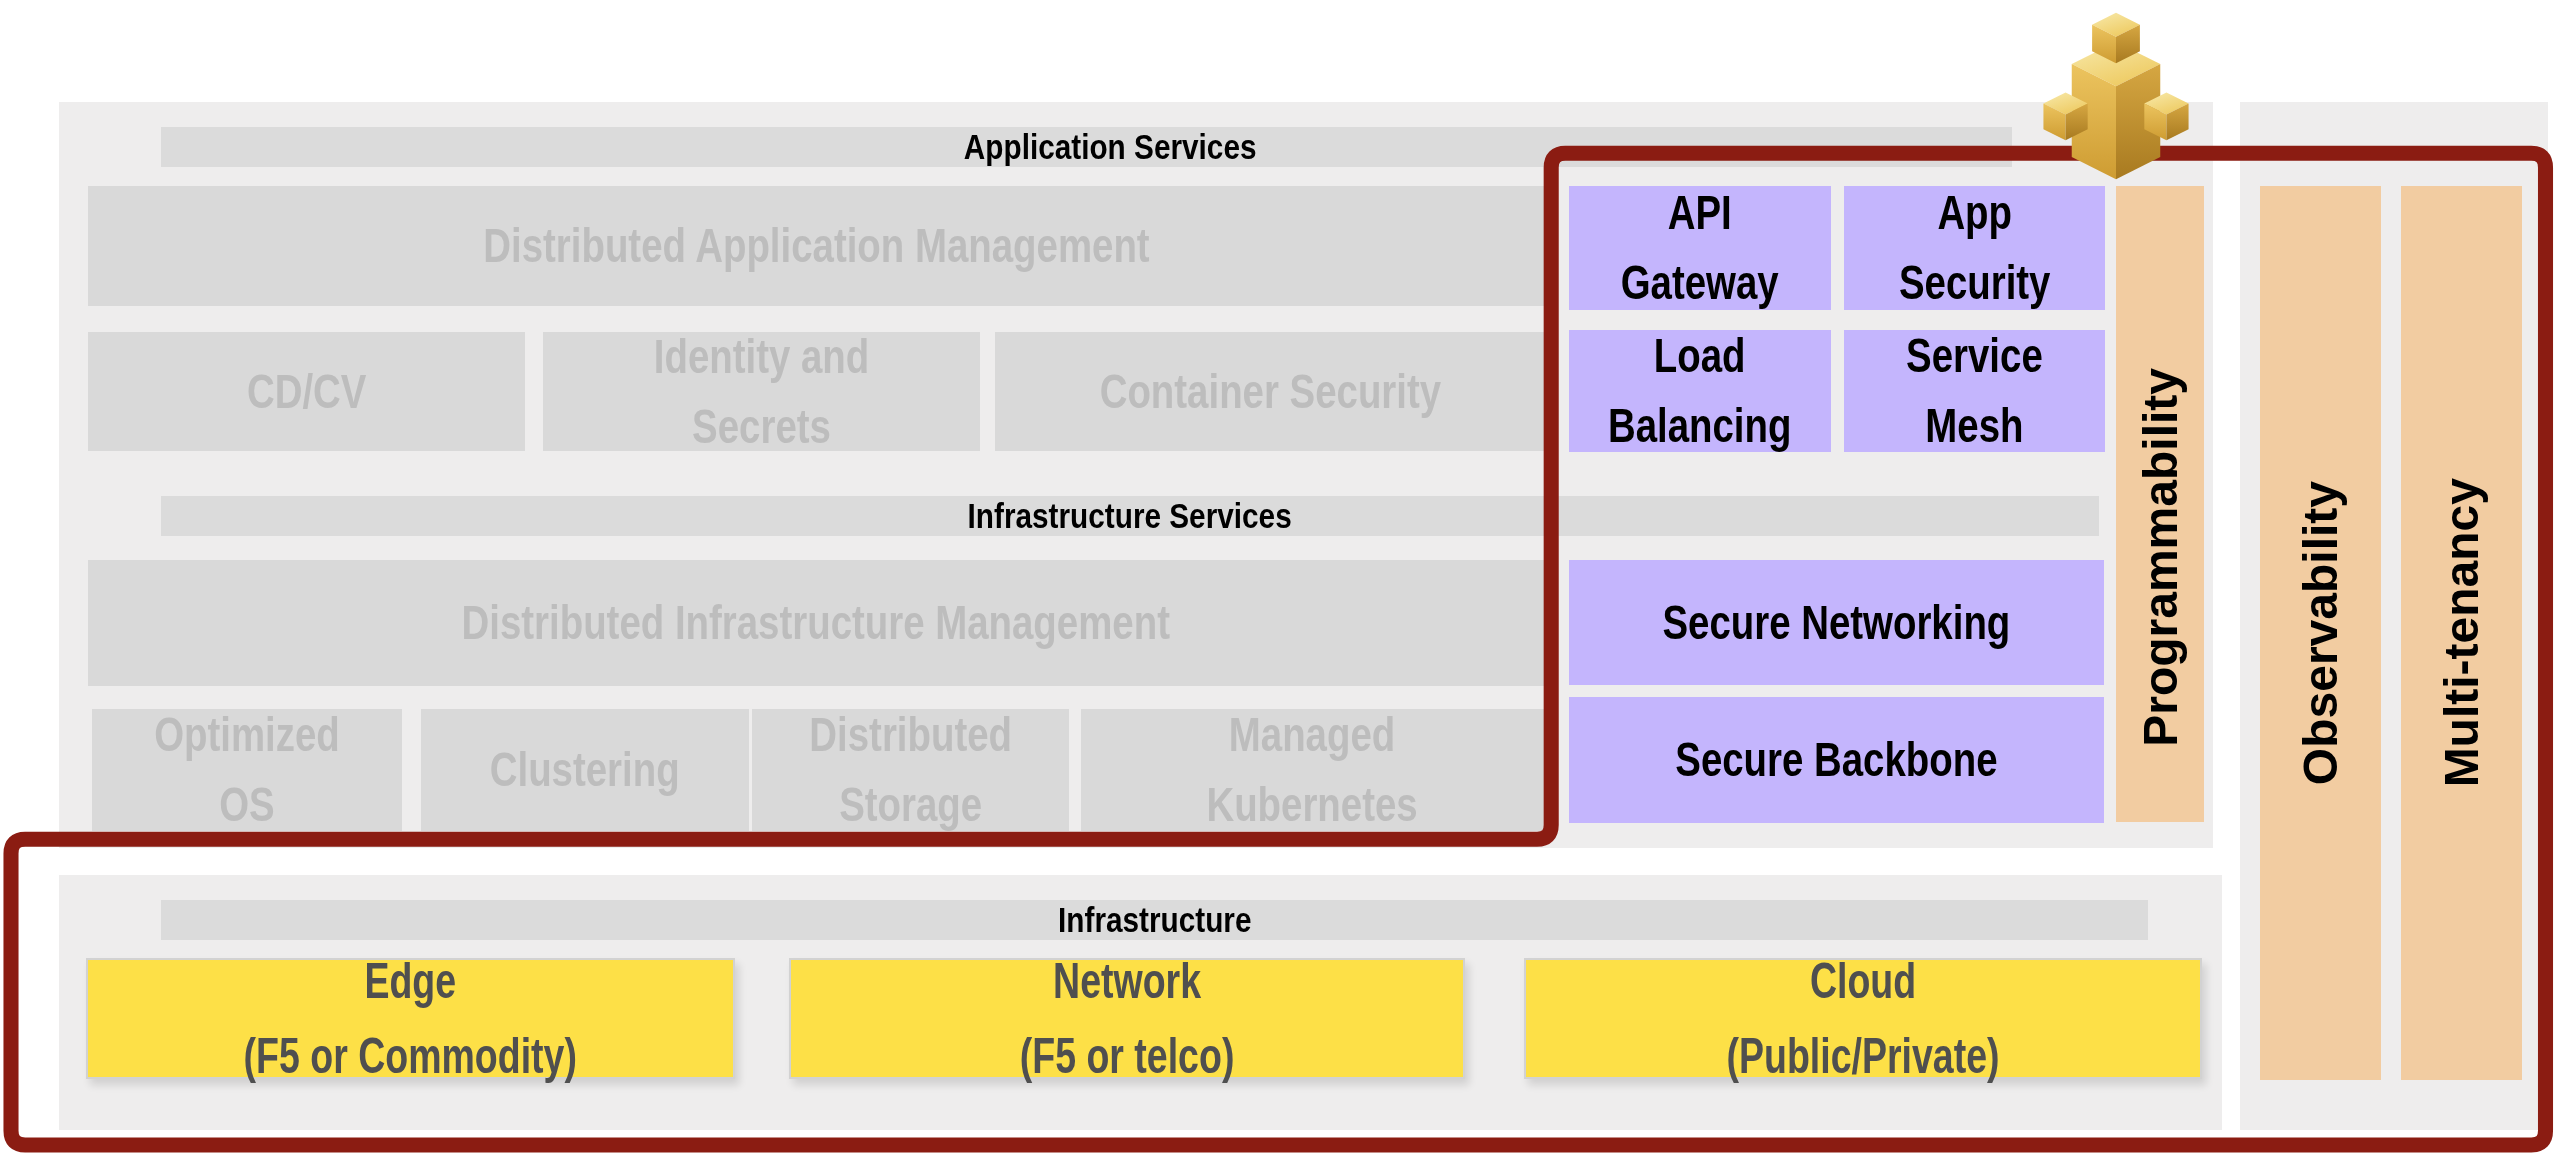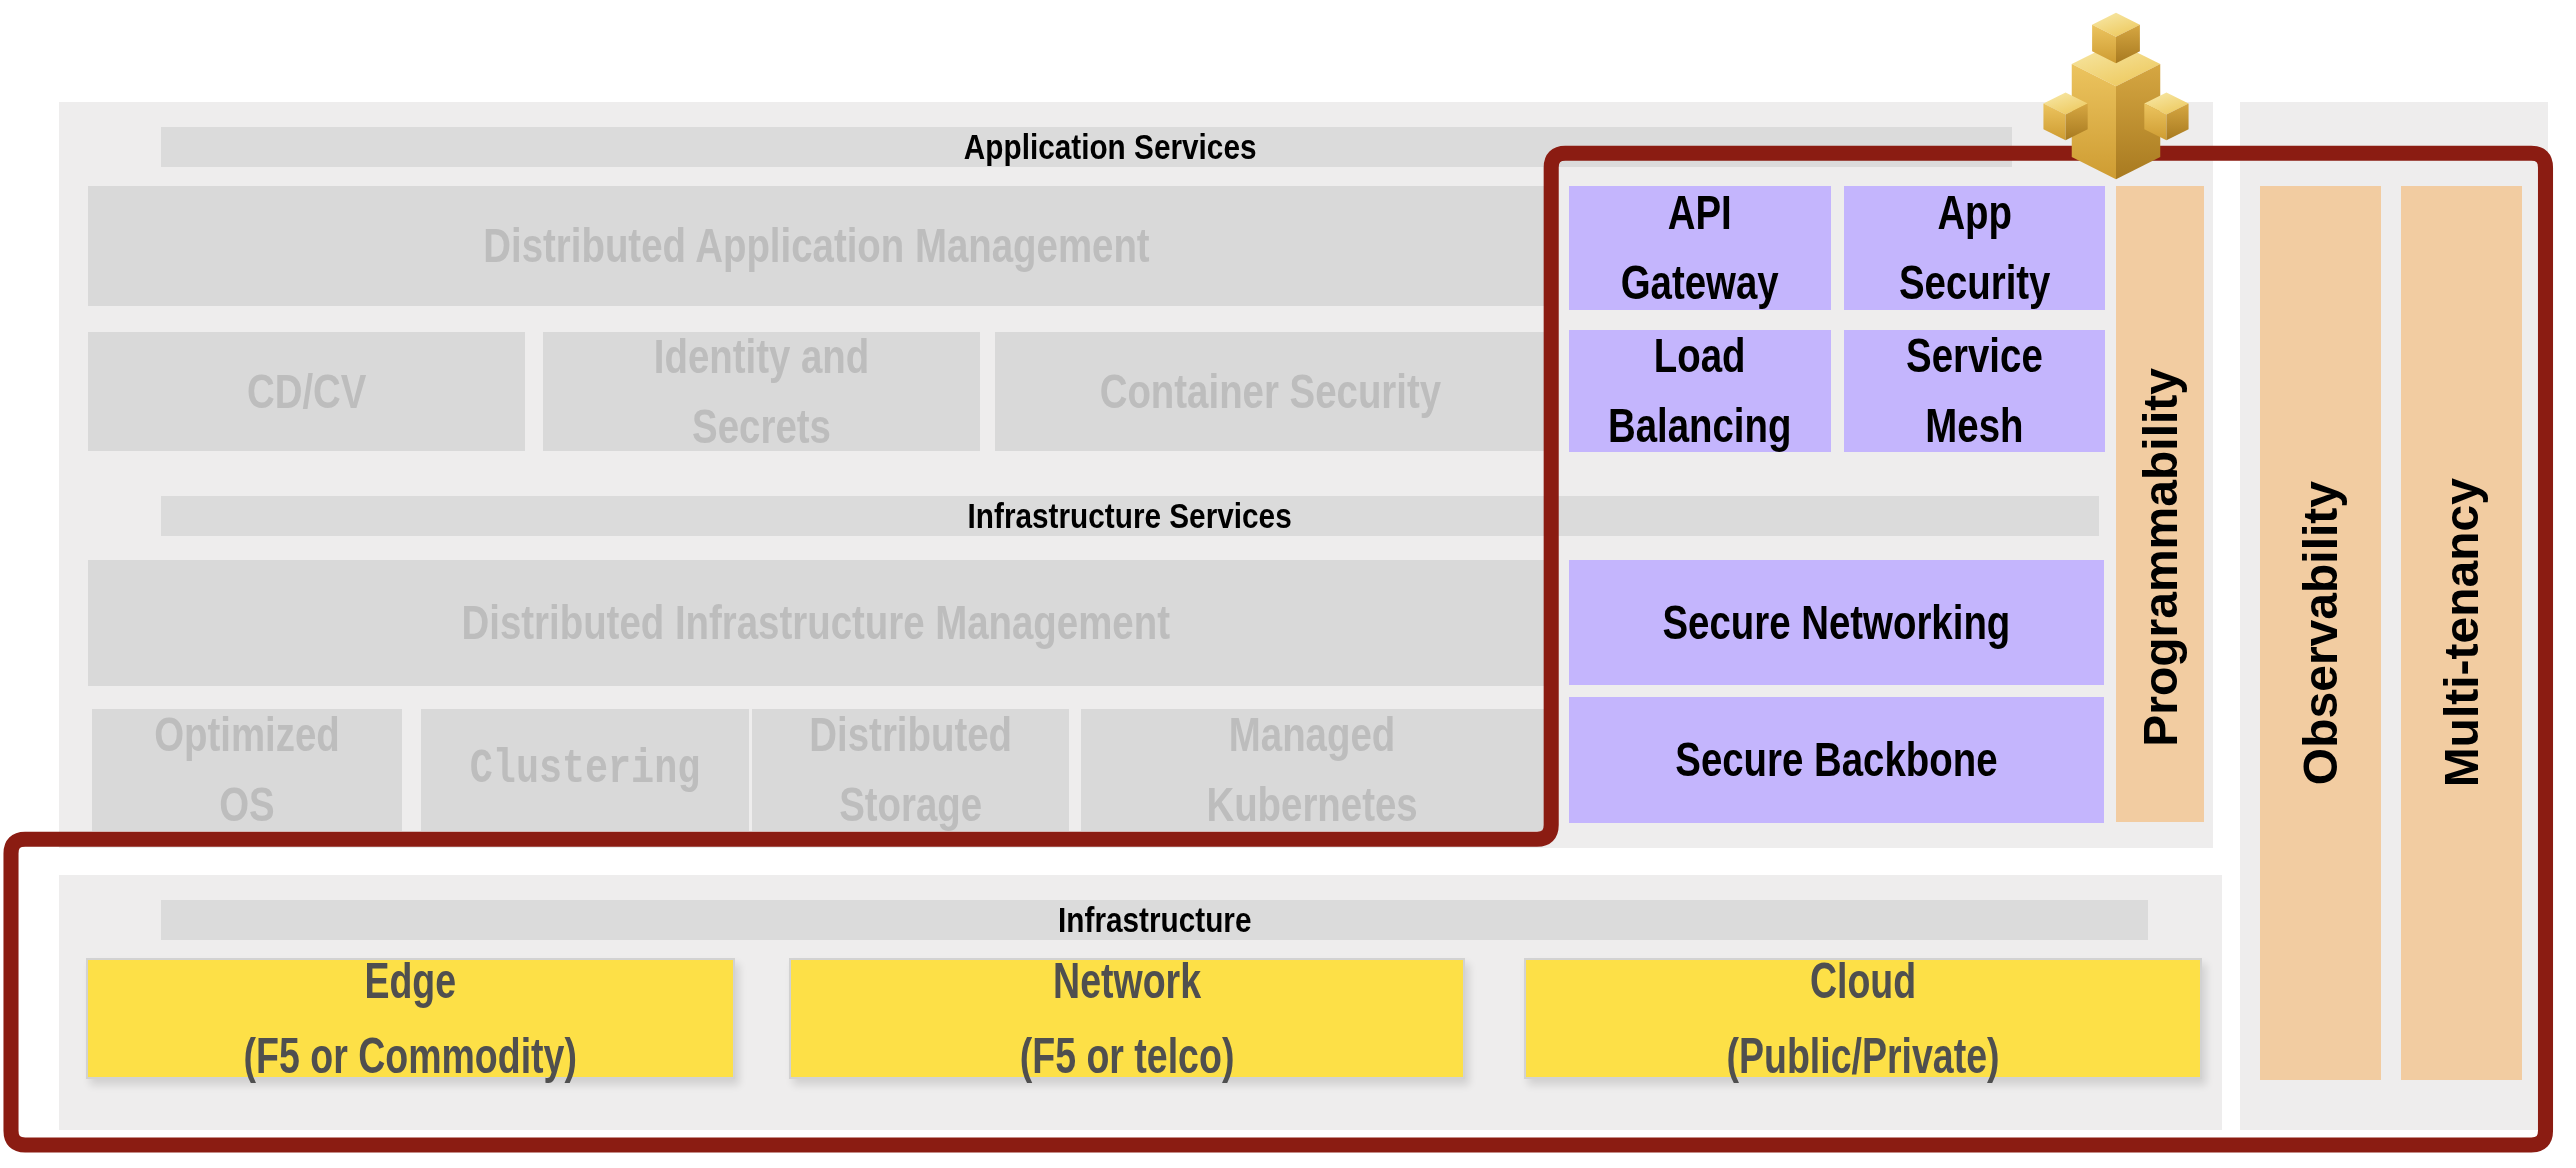--- a/index.html
+++ b/index.html
@@ -54,21 +54,21 @@
   <div class="abs gbox" style="left:995px;top:332px;width:550px;height:119px;">
     <span class="lbl">Container Security</span>
   </div>
 
   <div class="abs gbox" style="left:88px;top:560px;width:1456px;height:126px;">
     <span class="lbl">Distributed Infrastructure Management</span>
   </div>
   <div class="abs gbox" style="left:92px;top:709px;width:310px;height:122px;">
     <span class="lbl">Optimized OS</span>
   </div>
-  <div class="abs gbox" style="left:421px;top:709px;width:328px;height:122px;font-family:Liberation Mono, monospace;">
+  <div class="abs gbox" style="left:421px;top:709px;width:328px;height:122px;">
     <span class="lbl">Clustering</span>
   </div>
   <div class="abs gbox" style="left:752px;top:709px;width:317px;height:122px;">
     <span class="lbl">Distributed
 Storage</span>
   </div>
   <div class="abs gbox" style="left:1081px;top:709px;width:463px;height:122px;">
     <span class="lbl">Managed
 Kubernetes</span>
   </div>

